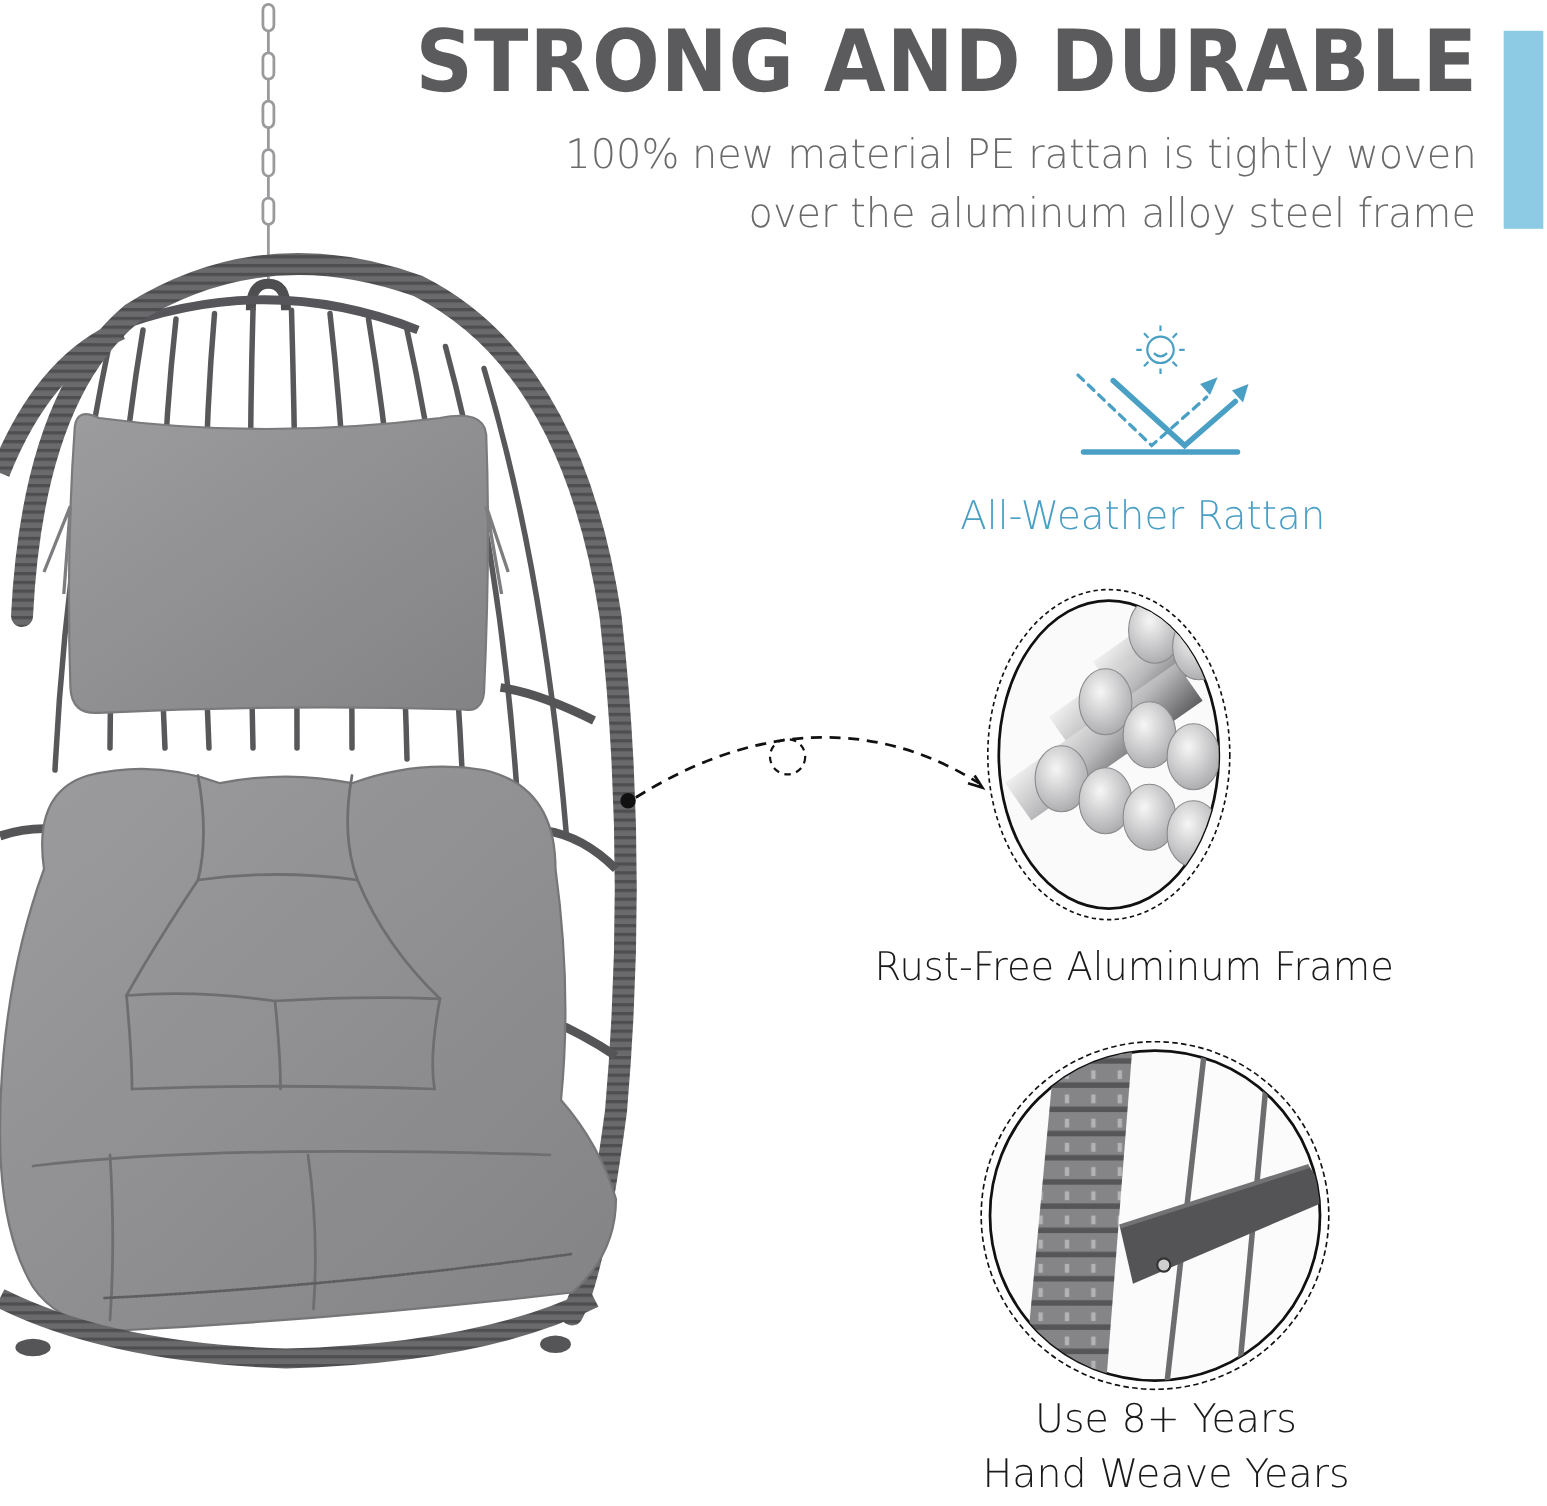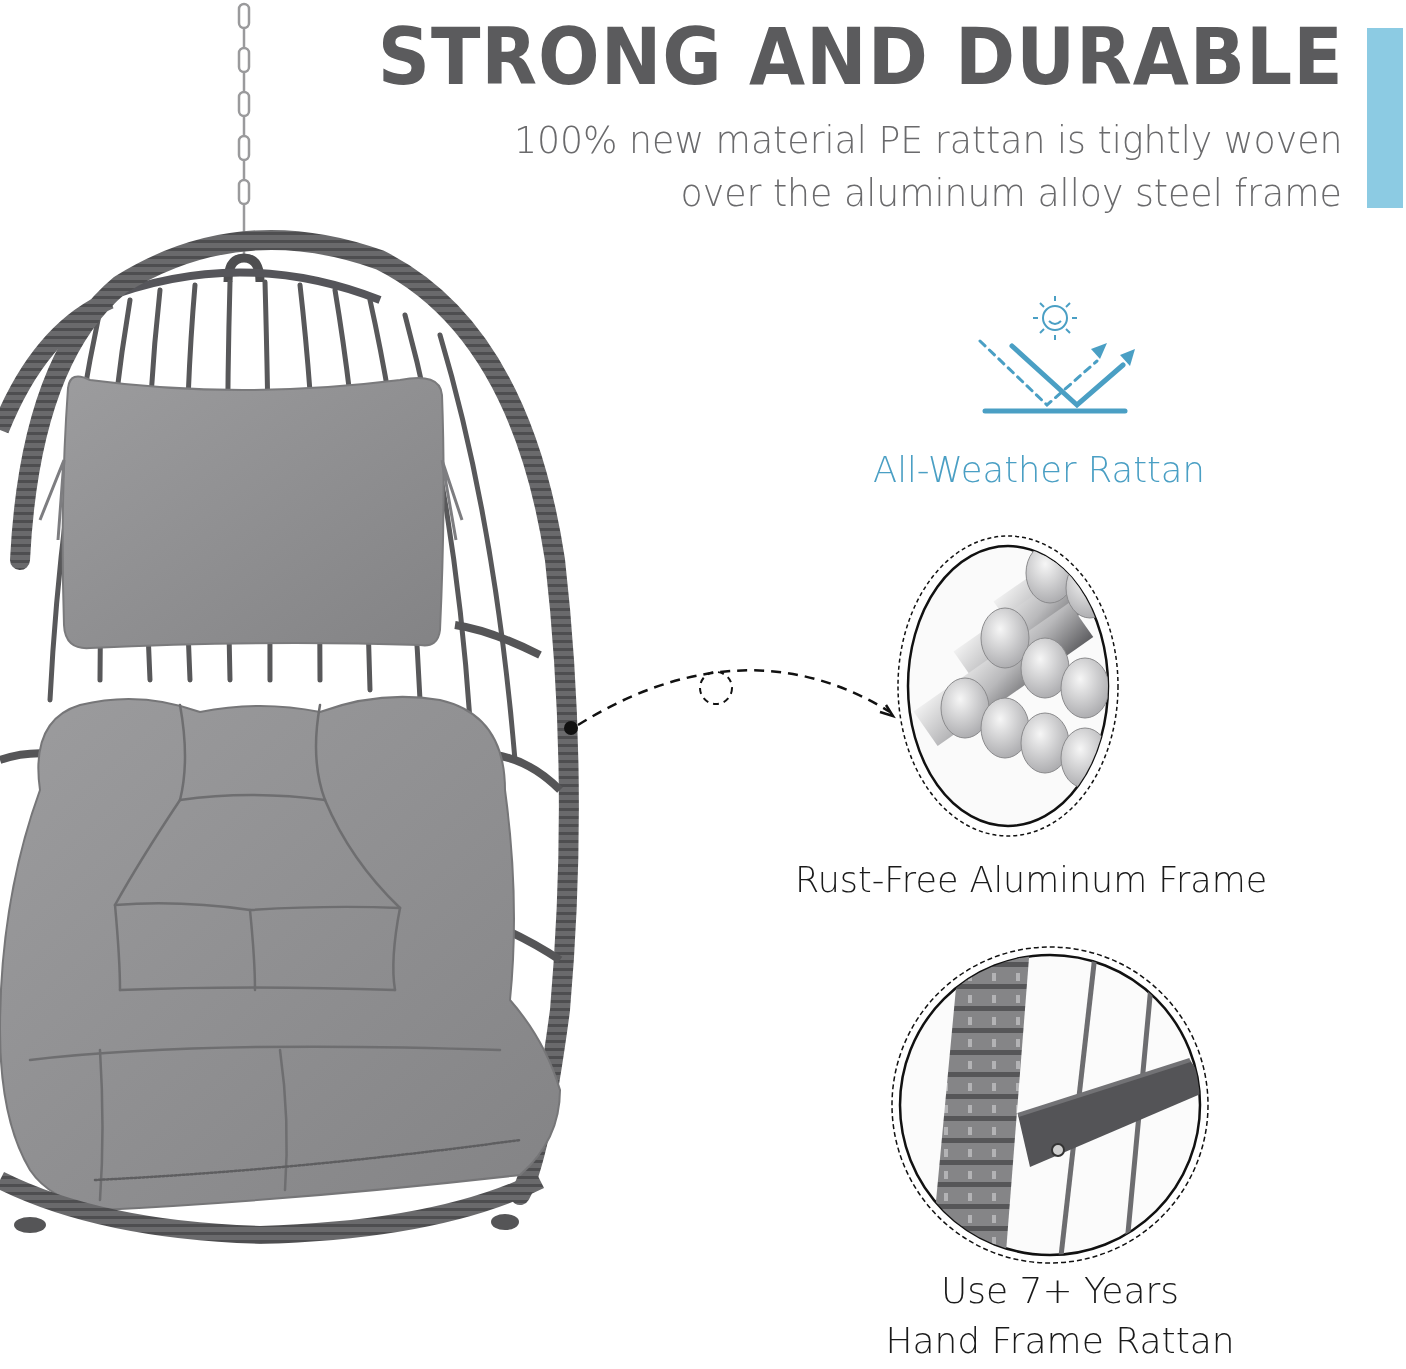--- a/index.html
+++ b/index.html
@@ -269,14 +269,14 @@
     <path d="M70 0 L140 0 L115 320 L40 320 Z" fill="url(#weave2)"></path>
     <g stroke="#6d6d70" stroke-width="5">
       <line x1="205" y1="10" x2="170" y2="320"></line>
       <line x1="262" y1="30" x2="235" y2="320"></line>
     </g>
     <path d="M128 170 L300 115 L320 145 L140 222 Z" fill="#545457"></path>
     <path d="M128 170 L300 115" stroke="#727275" stroke-width="4"></path>
     <circle cx="168" cy="205" r="6" fill="#cfcfcf" stroke="#333" stroke-width="2"></circle>
   </g>
 </svg>
-<div class="feature-label weave-label l1">Use 7+ Years</div>
-<div class="feature-label weave-label l2">Hand Frame Rattan</div>
+<div class="feature-label weave-label l1">Use 8+ Years</div>
+<div class="feature-label weave-label l2">Hand Weave Years</div>
 
 </body></html>

